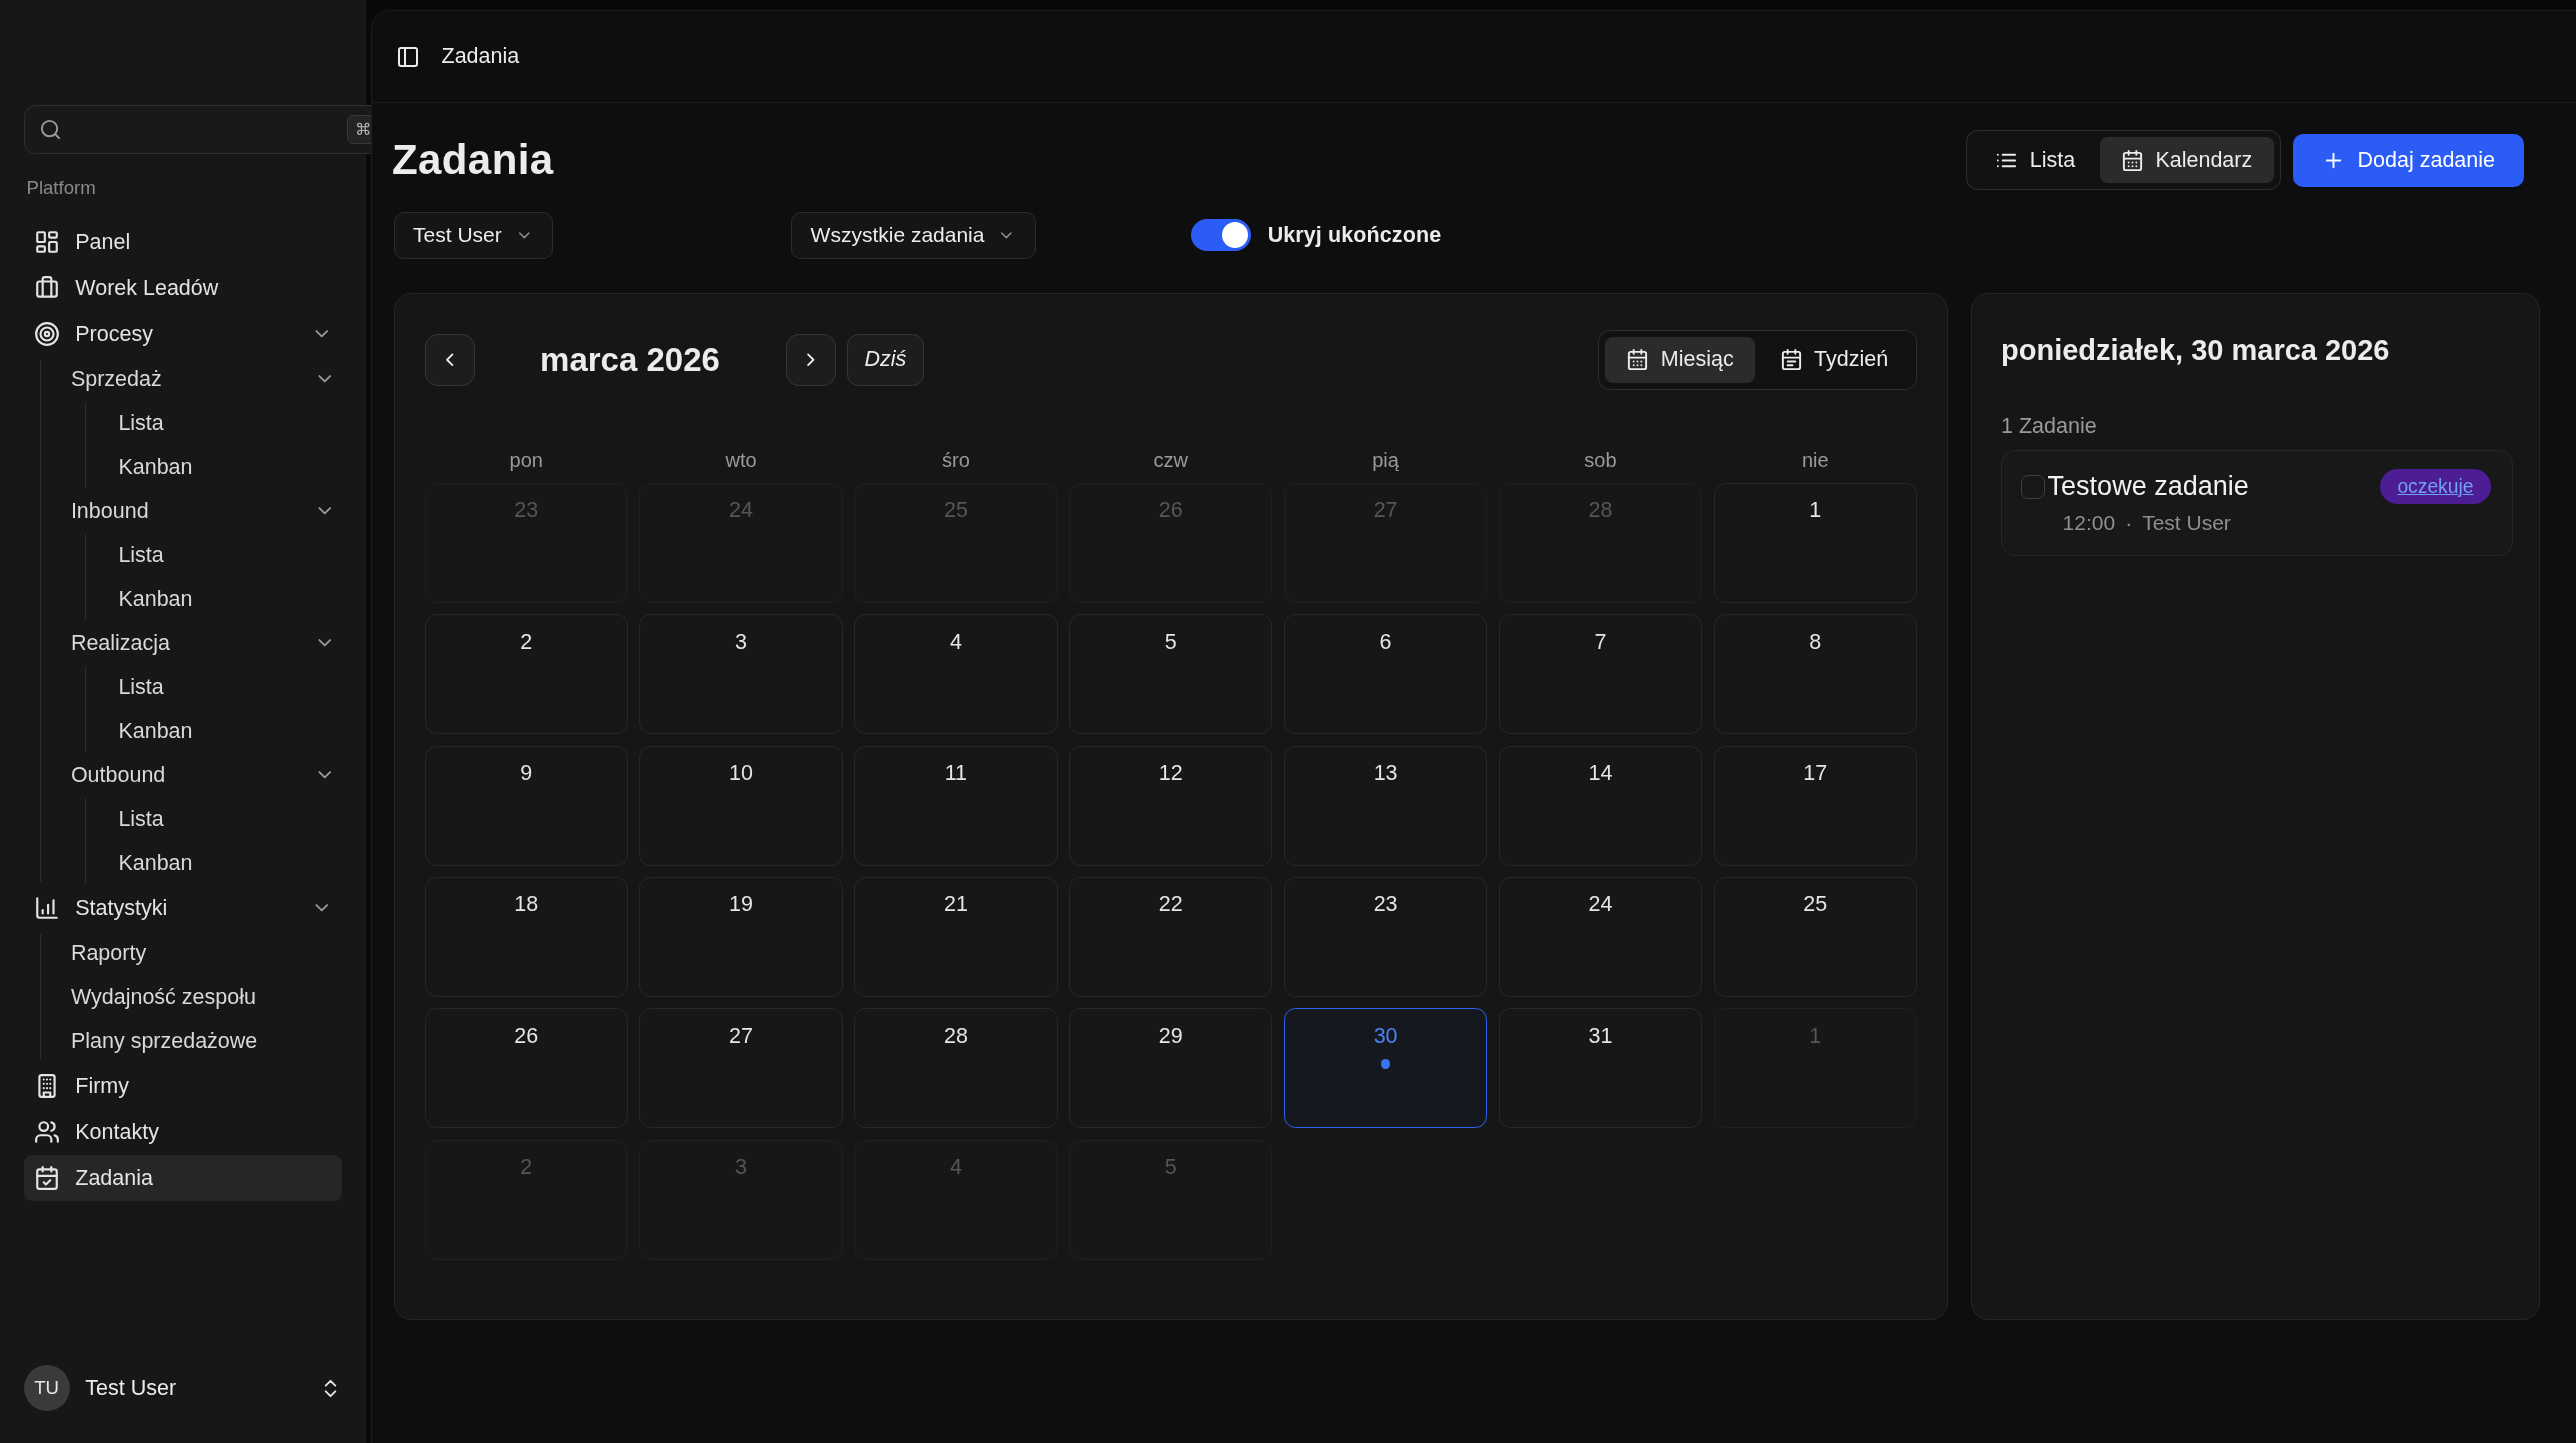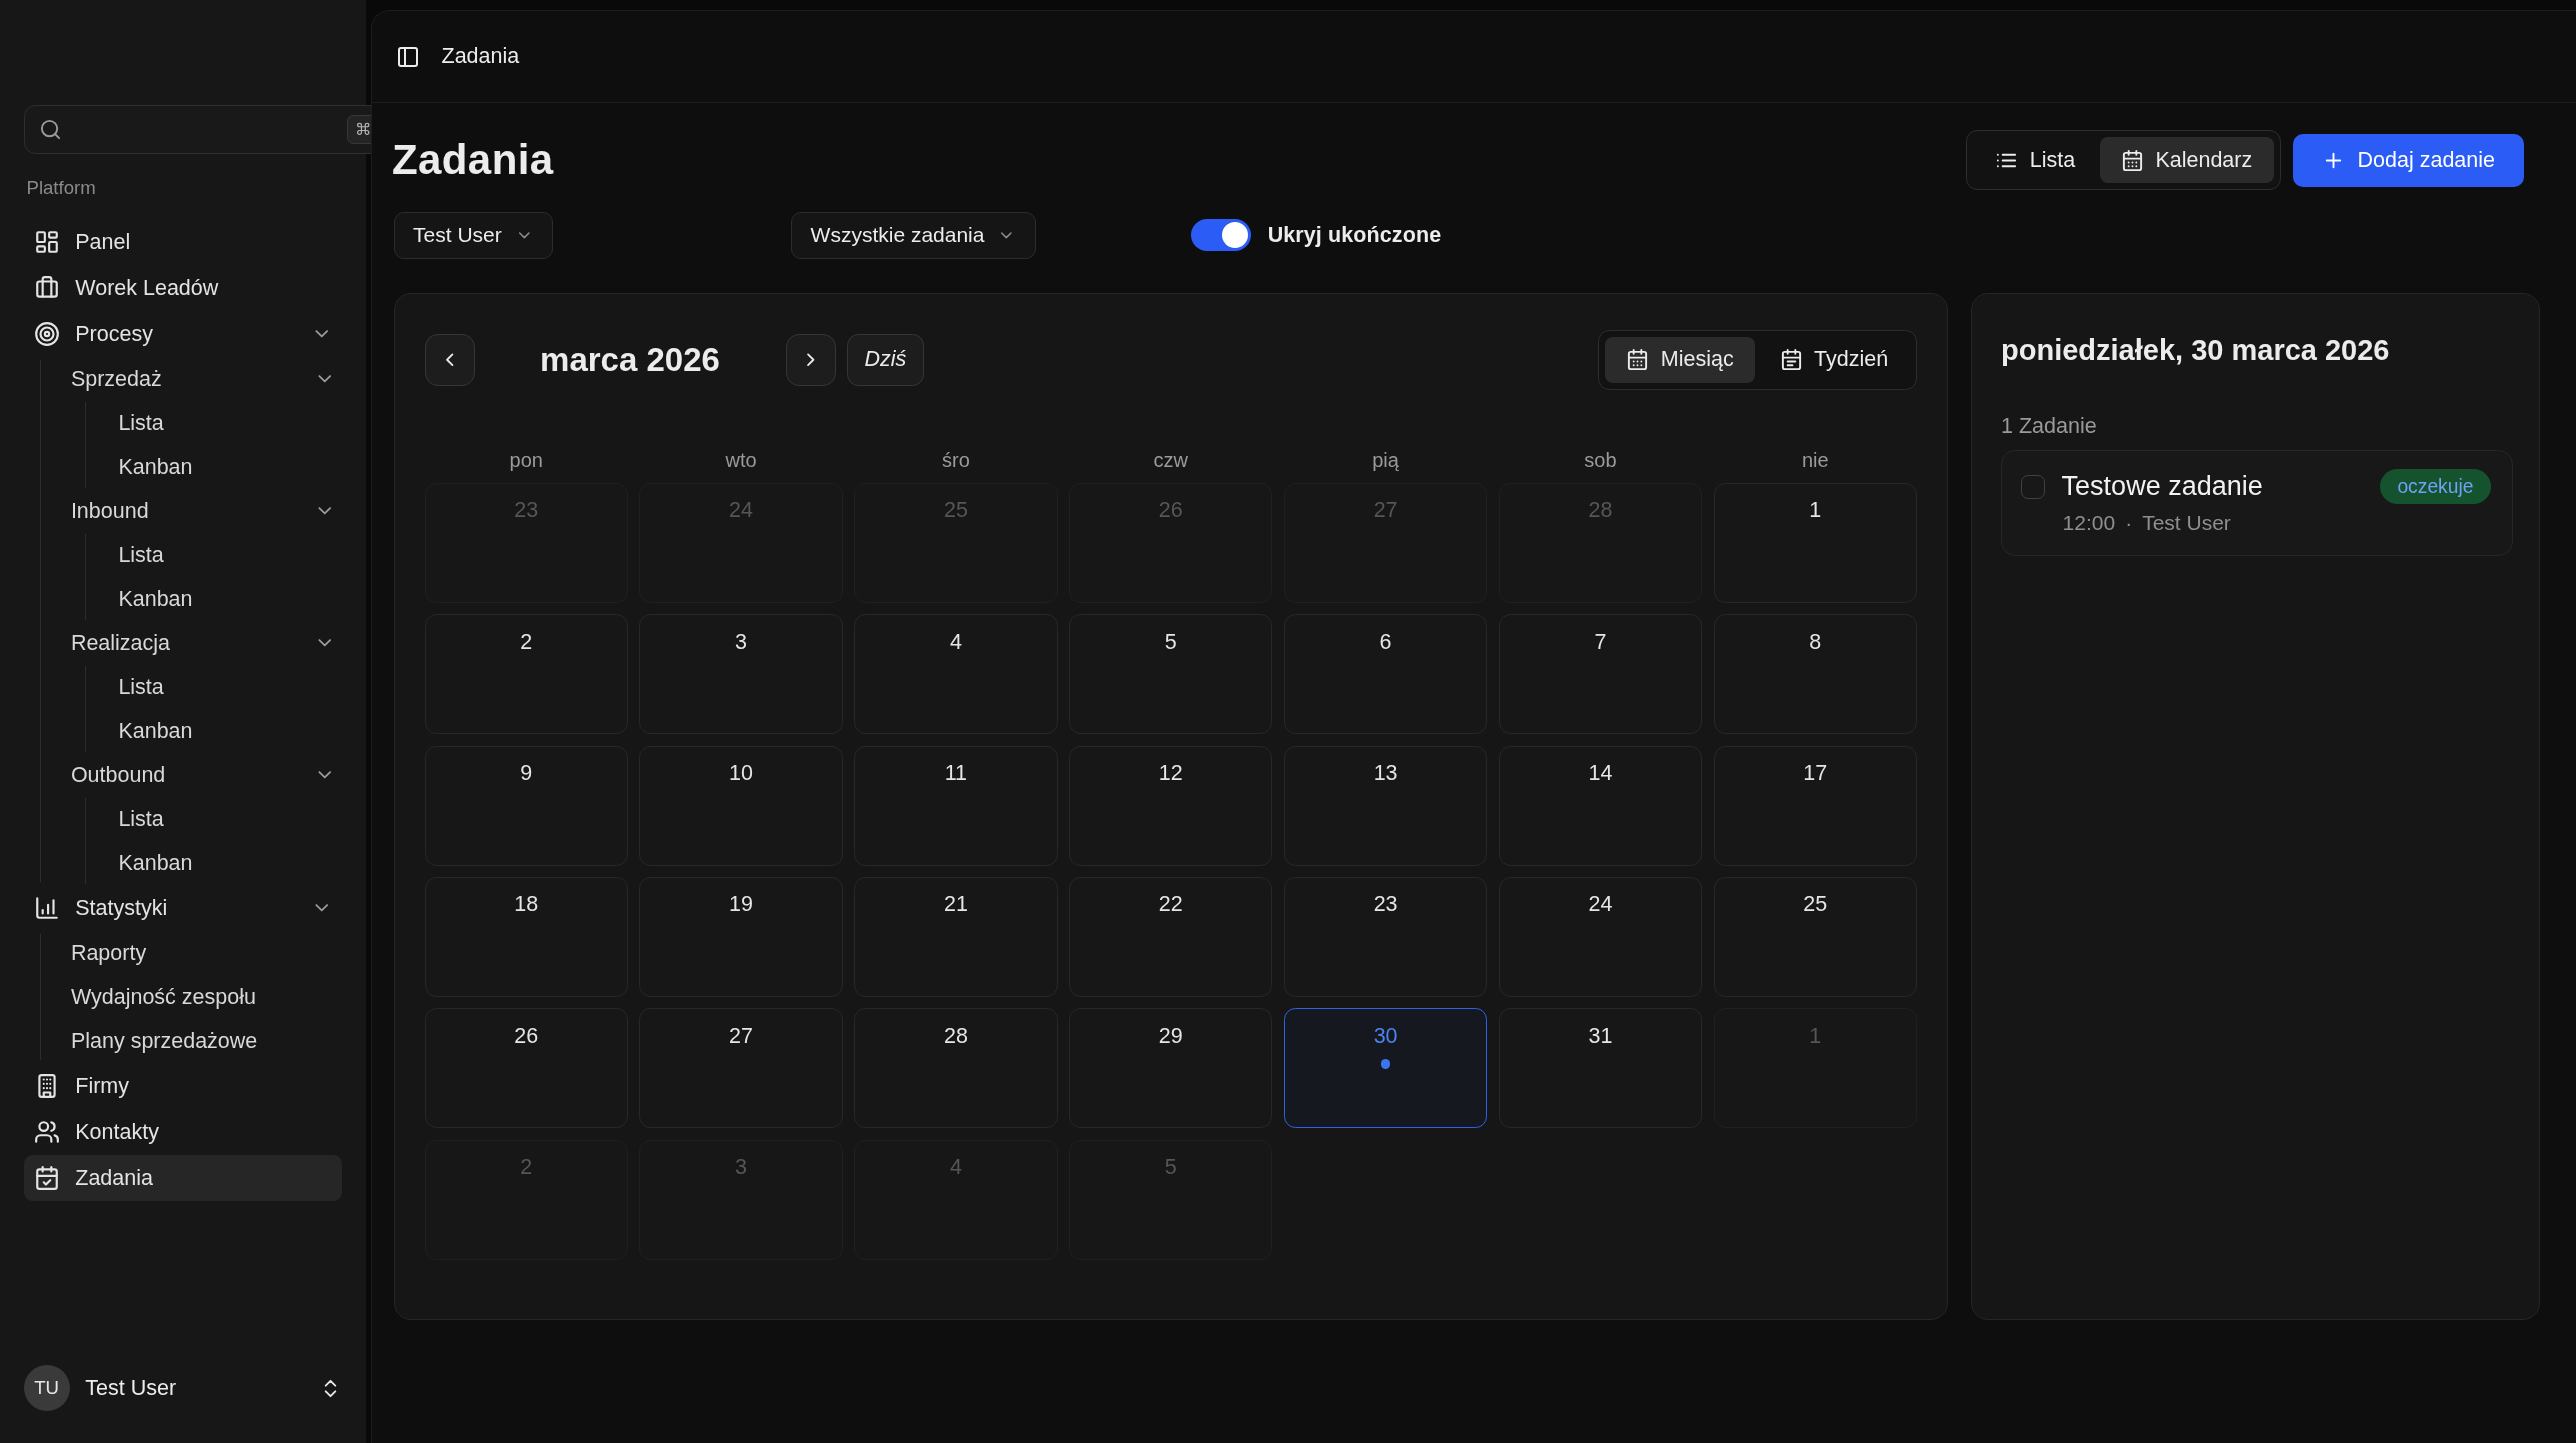--- a/index.html
+++ b/index.html
@@ -172,29 +172,30 @@
   .day-panel {
     width:569px; background:#161616; border:0.7px solid #262626; border-radius:17px;
     padding:40px 26px 26px 29px;
   }
   .day-title { font-size:29px; font-weight:bold; }
   .day-count { margin-top:47px; font-size:21.5px; color:#9a9a9a; }
   .task-card {
     margin-top:11.4px; border:0.7px solid #272727; background:#181818; border-radius:14.3px;
     padding:18.6px 21.5px 20px 18.6px; cursor:pointer;
   }
-  .task-row1 { display:flex; align-items:center; gap:17px; }
+  .task-row1 { display:flex; align-items:center; gap:3px; }
   .checkbox {
     width:24px; height:24px; border:1.4px solid #414141; border-radius:7.2px;
     background:transparent; flex:0 0 auto; cursor:pointer;
   }
   .task-title { font-size:27px; color:#f2f2f2; flex:1; }
   .status-badge {
-    background:#14532d; color:#71a0f7; font-size:19.3px; border-radius:715px;
+    background:#4c1d95; color:#71a0f7; font-size:19.3px; border-radius:715px;
     padding:6.4px 17px;
+    text-decoration:underline;
   }
   .task-row2 { margin-top:7.2px; padding-left:42px; display:flex; align-items:center; gap:10px;
     font-size:21px; color:#8f8f8f; }
 </style>
 </head>
 <body>
 
 <aside class="sidebar">
   <div class="search-row">
     <div class="search-box">

